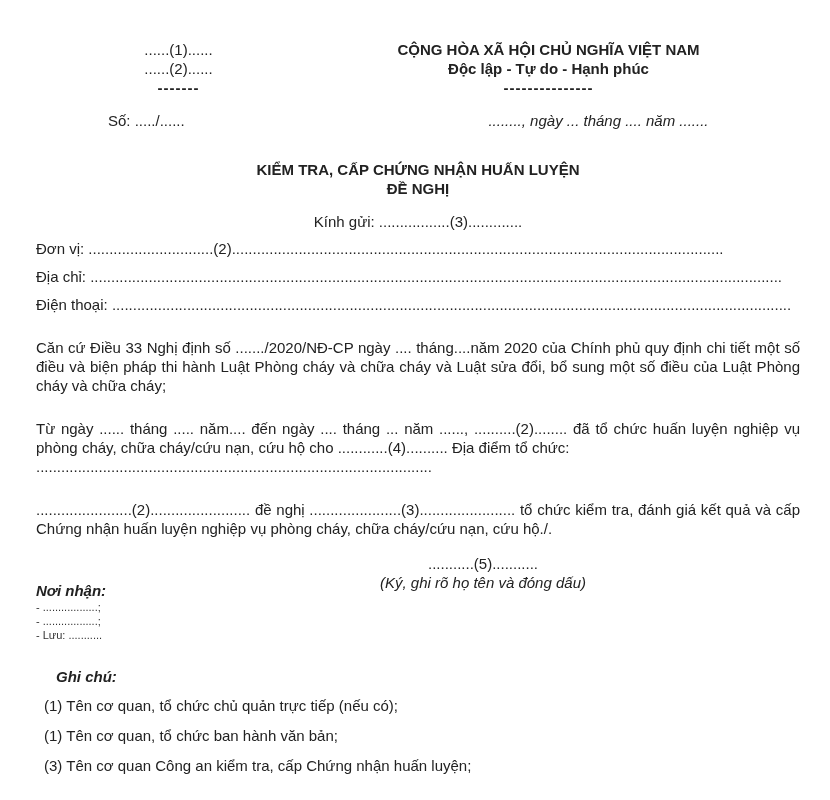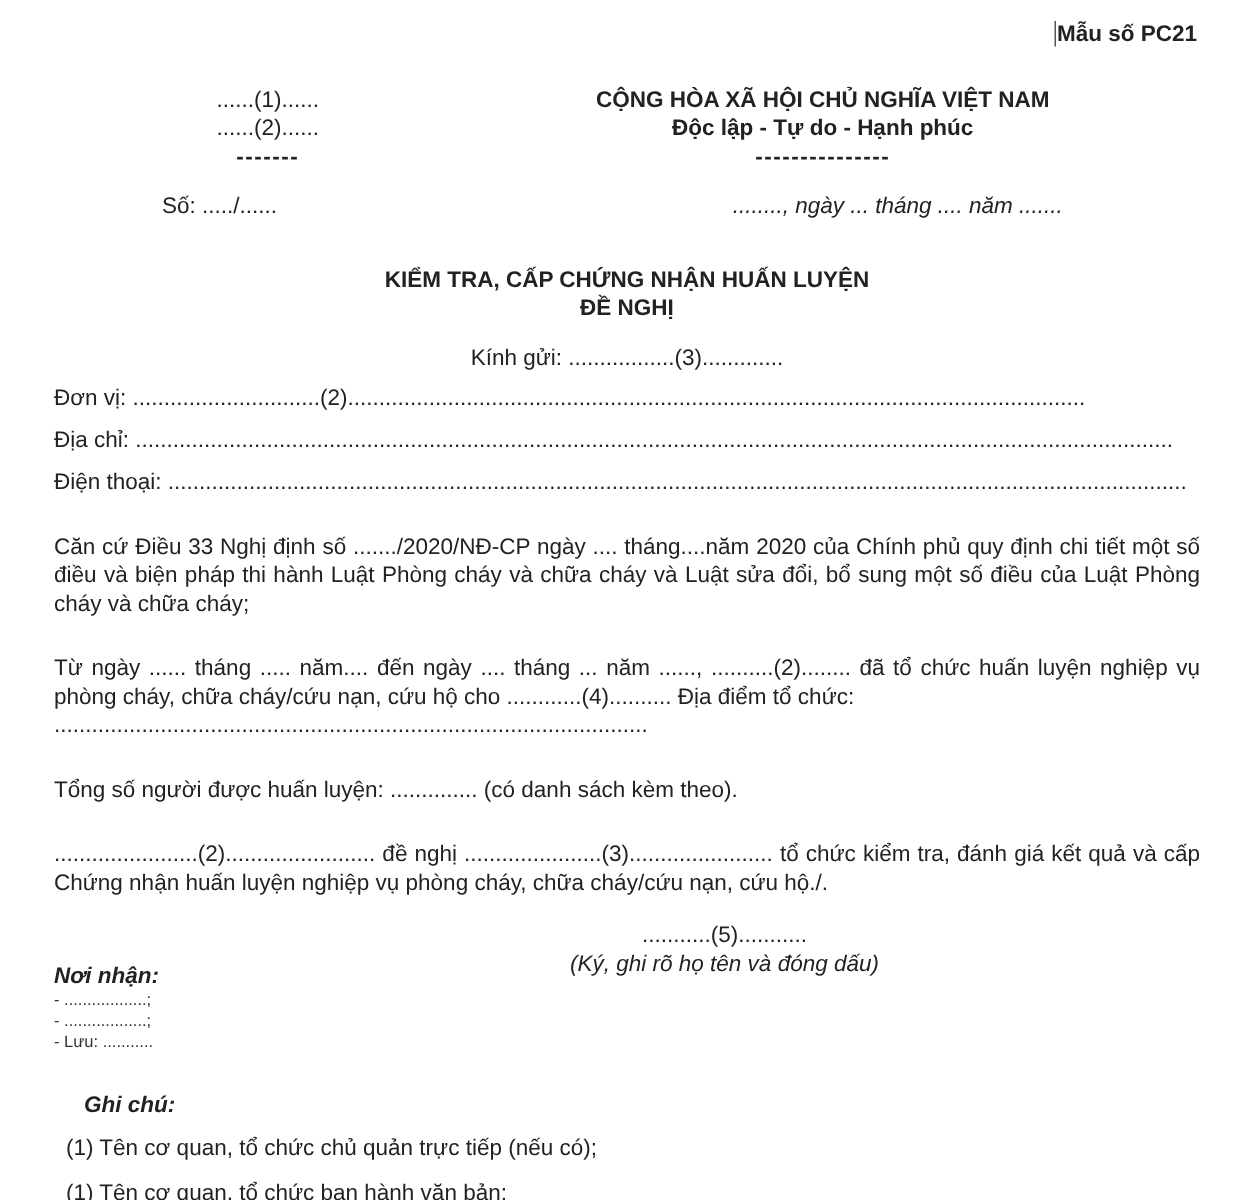--- a/index.html
+++ b/index.html
@@ -69,23 +69,20 @@
 
   .ghi-chu { margin-top: 26px; }
   .ghi-chu-label { font-weight: bold; font-style: italic; padding-left: 8px; margin-left: 12px; }
   .ghi-chu-item { margin-top: 11px; padding-left: 8px; line-height: 19px; }
 </style>
 </head>
 <body>
 
 <div class="page">
 
-  <div class="form-code-row">
-    <span class="cursor"></span><span>Mẫu số PC21</span>
-  </div>
 
   <div class="header">
     <div class="header-left">
       <div>......(1)......</div>
       <div>......(2)......</div>
       <div class="dashes">-------</div>
       <div class="so-line">Số: ...../......</div>
     </div>
     <div class="header-right">
       <div class="bold">CỘNG HÒA XÃ HỘI CHỦ NGHĨA VIỆT NAM</div>
@@ -104,21 +101,20 @@
 
   <div class="field-line">Đơn vị: ..............................(2)......................................................................................................................</div>
   <div class="field-line">Địa chỉ: ......................................................................................................................................................................</div>
   <div class="field-line">Điện thoại: ...................................................................................................................................................................</div>
 
   <div class="para">Căn cứ Điều 33 Nghị định số ......./2020/NĐ-CP ngày .... tháng....năm 2020 của Chính phủ quy định chi tiết một số điều và biện pháp thi hành Luật Phòng cháy và chữa cháy và Luật sửa đổi, bổ sung một số điều của Luật Phòng cháy và chữa cháy;</div>
 
   <div class="para">Từ ngày ...... tháng ..... năm.... đến ngày .... tháng ... năm ......, ..........(2)........ đã tổ chức huấn luyện nghiệp vụ phòng cháy, chữa cháy/cứu nạn, cứu hộ cho ............(4).......... Địa điểm tổ chức:</div>
   <div class="dots-line">...............................................................................................</div>
 
-  <div class="para">Tổng số người được huấn luyện: .............. (có danh sách kèm theo).</div>
 
   <div class="para">.......................(2)........................ đề nghị ......................(3)....................... tổ chức kiểm tra, đánh giá kết quả và cấp Chứng nhận huấn luyện nghiệp vụ phòng cháy, chữa cháy/cứu nạn, cứu hộ./.</div>
 
   <div class="sign-row">
     <div class="noi-nhan">
       <div class="noi-nhan-label">Nơi nhận:</div>
       <div class="noi-nhan-item">- ..................;</div>
       <div class="noi-nhan-item">- ..................;</div>
       <div class="noi-nhan-item">- Lưu: ...........</div>
     </div>

